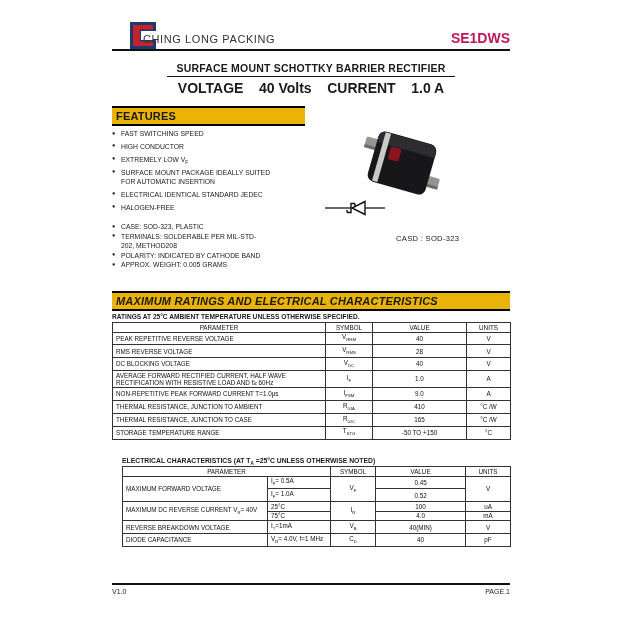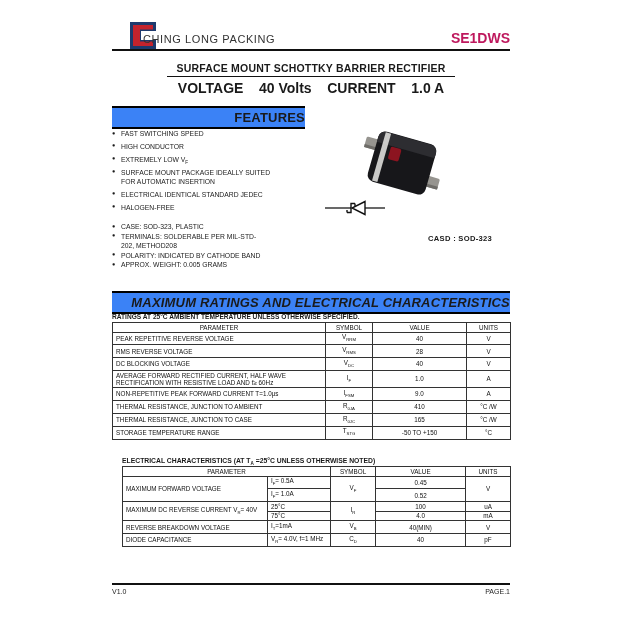--- a/index.html
+++ b/index.html
@@ -14,39 +14,39 @@
   .hr.header{top:49px;}
   .hr.footer{top:583px;}
 
   
   .doc-title-wrap{left:112px;top:58px;width:398px;text-align:center;}
   .doc-title{display:inline-block;font-size:10.5px;font-weight:bold;letter-spacing:.2px;
              border-bottom:1.6px solid #111;padding:0 9px 1.5px;}
   .doc-subtitle{left:112px;top:80px;width:398px;text-align:center;font-size:14px;font-weight:bold;white-space:pre;}
 
   
-  .secbox{border-top:2.5px solid #000;border-bottom:2.5px solid #000;background:#3b82f6;
-          font-size:13px;font-weight:bold;padding:2px 0 2px 4px;letter-spacing:.2px;text-align:right;}
+  .secbox{border-top:2.5px solid #000;border-bottom:2.5px solid #000;background:#eab308;
+          font-size:11px;font-weight:bold;padding:2px 0 2px 4px;letter-spacing:.2px;}
   .secbox.small{left:112px;width:189px;}
   .secbox.features{top:106px;}
   .secbox.mech{top:199px;}
   .secbox.wide{left:112px;top:291px;width:394px;font-style:italic;}
 
   
   ul.blist{list-style:none;margin:0;padding:0;font-size:6.8px;line-height:9.5px;}
   ul.blist li{position:relative;padding-left:9px;}
   ul.blist li .bullet{position:absolute;left:0;top:-0.5px;font-size:5.5px;}
   .features-list{left:112px;top:129px;width:172px;}
   .mech-list{left:112px;top:222px;width:152px;}
   sub{font-size:0.68em;}
 
   
   .pkg{left:352px;top:122px;}
   .diode{left:325px;top:198px;}
-  .case-label{left:428px;top:234px;font-size:7.6px;font-weight:bold;letter-spacing:.3px;}
+  .case-label{left:396px;top:234px;font-size:7.6px;font-weight:normal;letter-spacing:.3px;}
 
   
   .note{left:112px;top:313px;font-size:6.6px;font-weight:bold;}
   .elec-title{left:122px;top:457px;font-size:6.8px;font-weight:bold;}
 
   
   table.dt{border-collapse:collapse;table-layout:fixed;font-size:6.3px;color:#111;}
   table.dt td,table.dt th{border:1px solid #333;padding:0.5px 3px;line-height:7.6px;
                           font-weight:normal;overflow:hidden;}
   table.dt th{text-align:center;}

